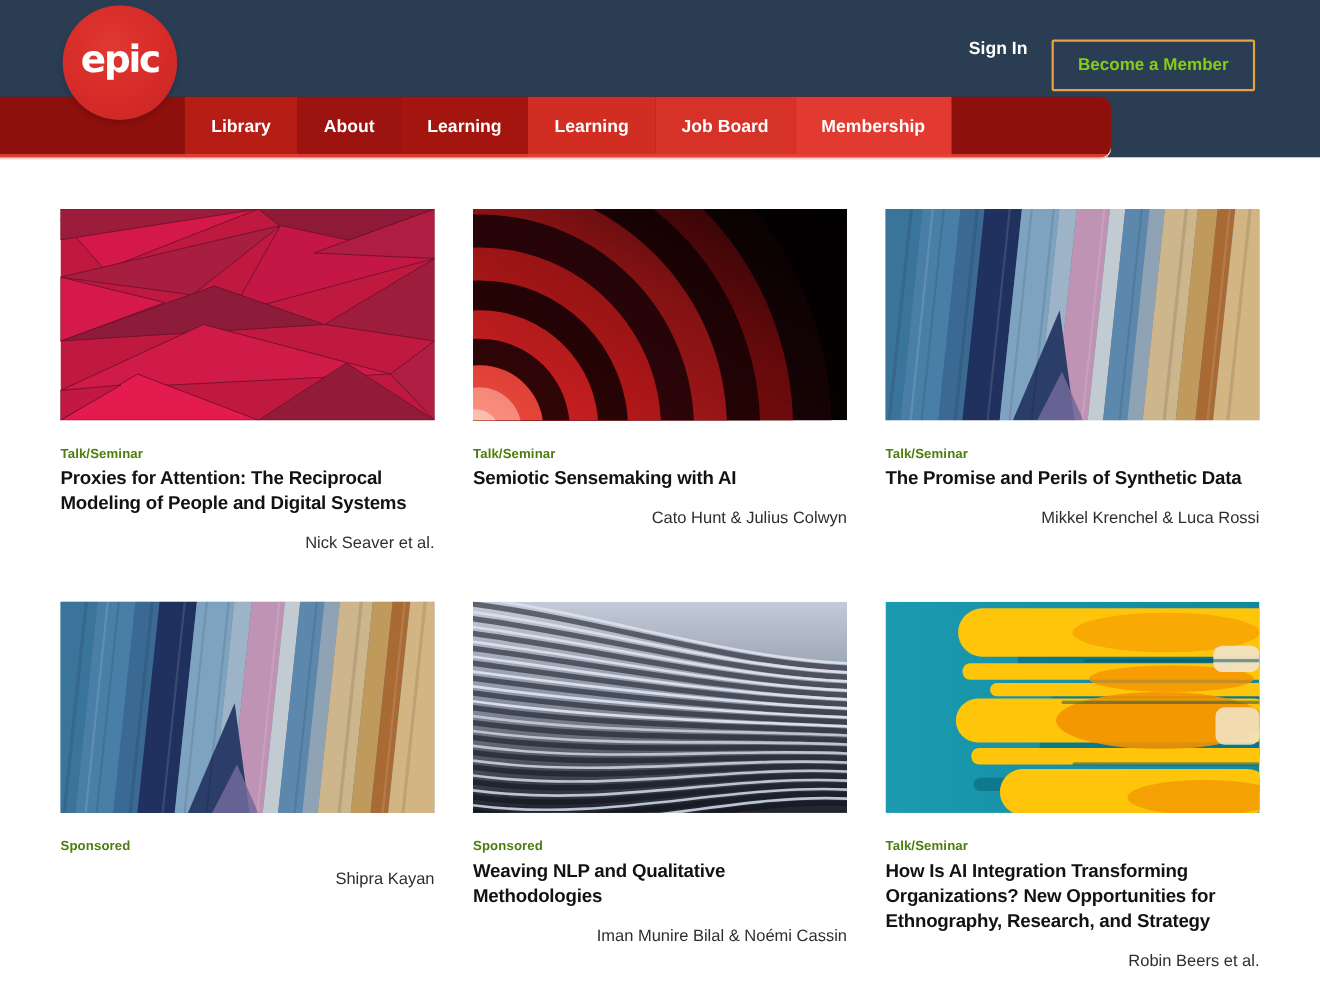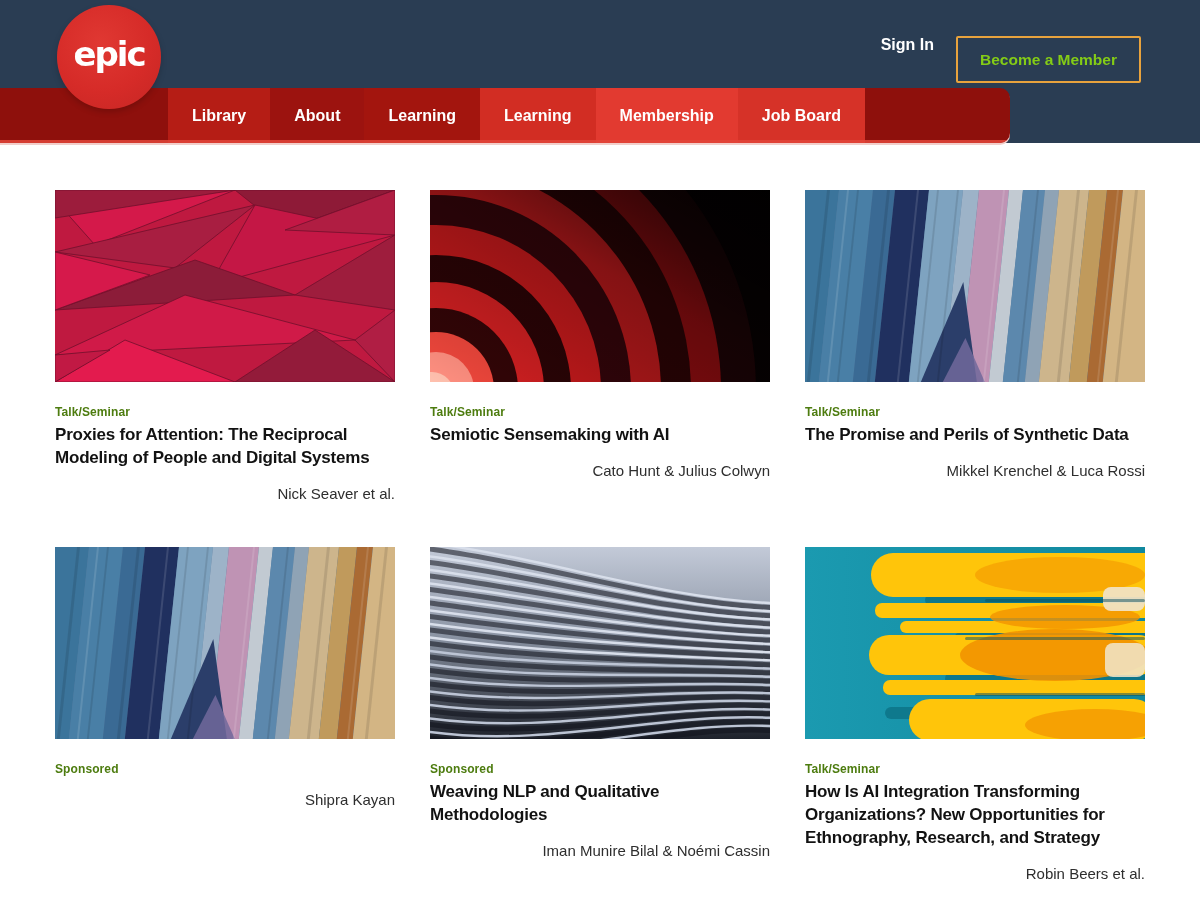--- a/index.html
+++ b/index.html
@@ -239,22 +239,22 @@
     <div class="auth-area">
       <a class="signin-link">Sign In</a>
       <button class="member-btn">Become a Member</button>
     </div>
 
     <nav class="navbar">
       <a class="nav-item" style="background: rgb(181, 29, 21);">Library</a>
       <a class="nav-item" style="background: rgb(156, 19, 15);">About</a>
       <a class="nav-item" style="background: rgb(163, 21, 14);">Learning</a>
       <a class="nav-item" style="background: rgb(210, 45, 35);">Learning</a>
+      <a class="nav-item" style="background: rgb(214, 50, 40);">Job Board</a>
       <a class="nav-item" style="background: rgb(226, 58, 48);">Membership</a>
-      <a class="nav-item" style="background: rgb(214, 50, 40);">Job Board</a>
     </nav>
   </header>
 
   <main class="cards-grid">
 
     <article class="card">
       <svg class="thumb" viewBox="0 0 340 192">
           <use href="#img-red-facets"></use>
         </svg>
       <div class="card-category">Talk/Seminar</div>

